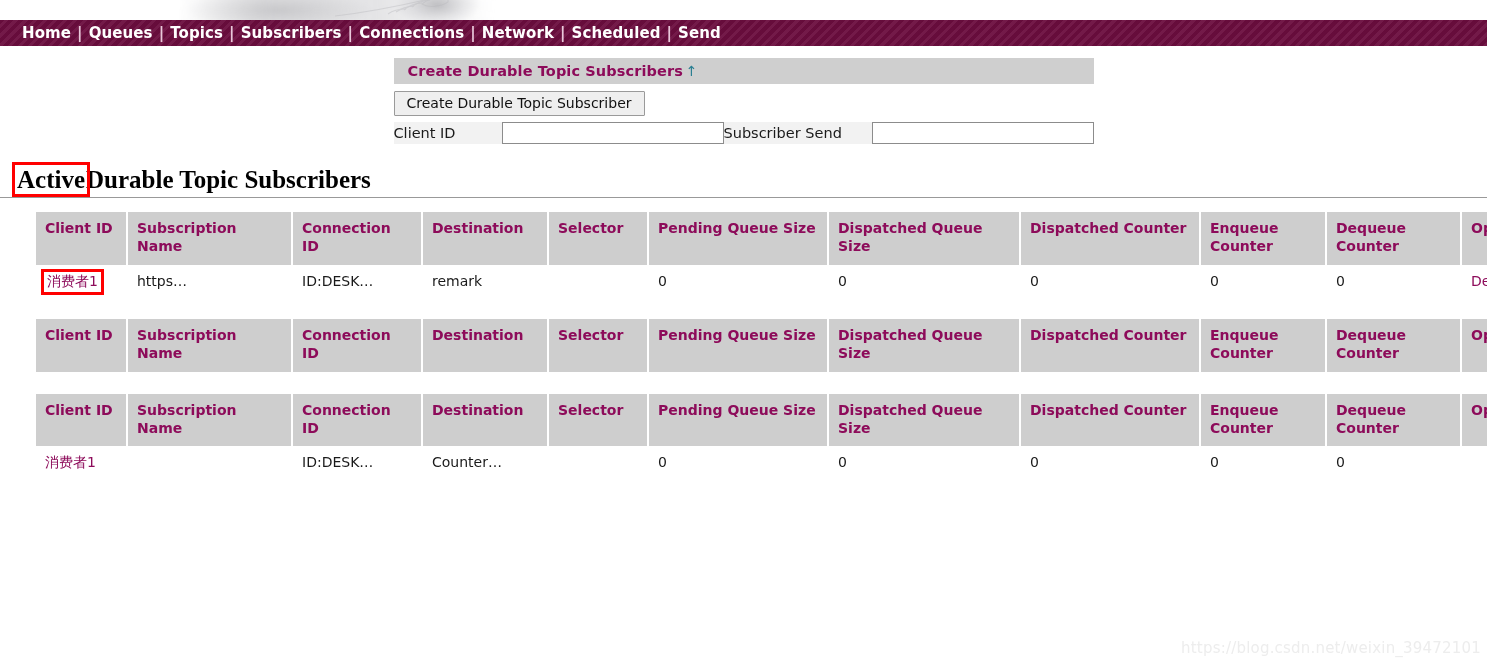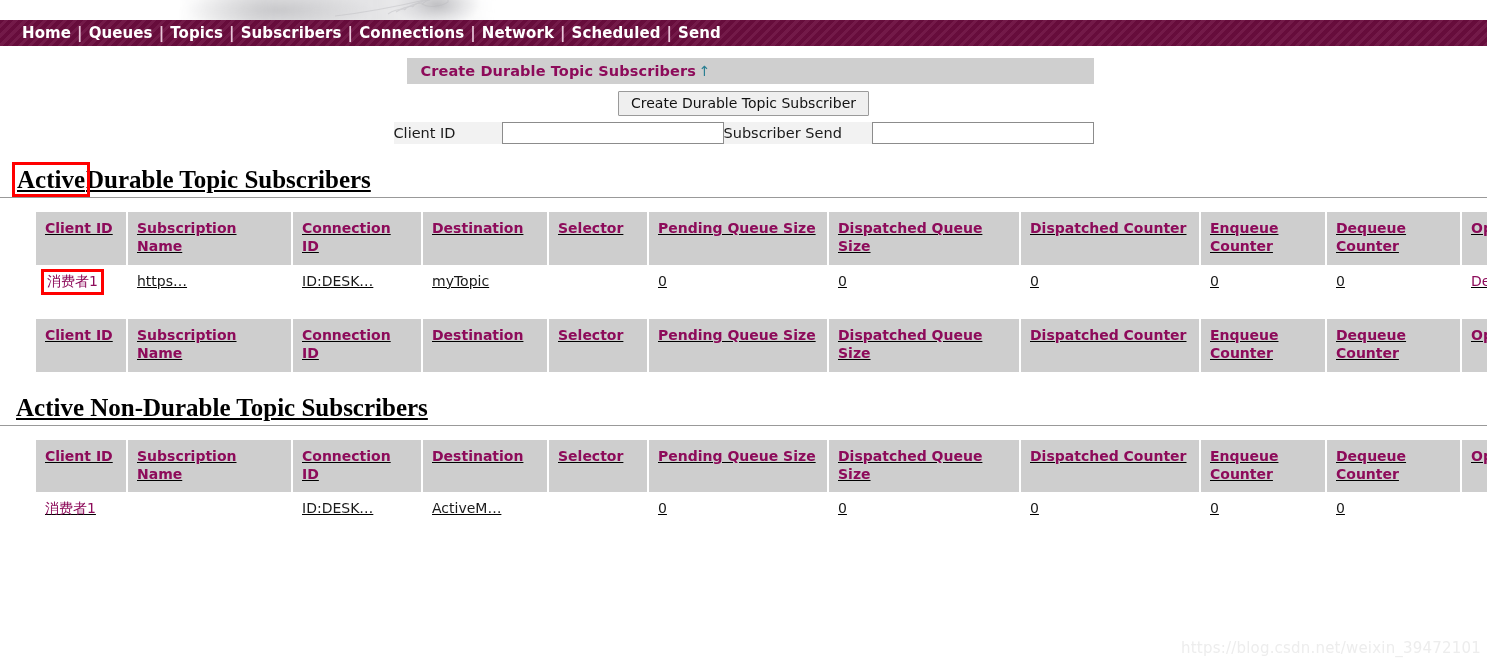--- a/index.html
+++ b/index.html
@@ -73,31 +73,29 @@
     justify-content: center;
   }
   .formpanel { width: 700px; }
   .panel-title {
     background: #cfcfcf;
     color: #8d0b5a;
     font-weight: bold;
     font-size: 14.5px;
     padding: 5px 0 5px 14px;
     letter-spacing: 0.1px;
-    margin-left: 13px;
   }
   .panel-title .arrow {
     color: #2a7f92;
     font-weight: normal;
     font-size: 14px;
     margin-left: 3px;
   }
   .btn-row {
     display: flex;
-    justify-content: center;
     padding: 7px 0 6px 0;
   }
   .gbtn {
     font-family: "DejaVu Sans", sans-serif;
     font-size: 14px;
     color: #111;
     background: #efefef;
     border: 1px solid #9a9a9a;
     padding: 3px 12px 4px 12px;
     cursor: pointer;
@@ -136,21 +134,21 @@
     font-family: "Liberation Serif", "DejaVu Serif", serif;
     font-size: 25px;
     font-weight: bold;
     color: #000000;
     margin: 0;
     padding: 0 0 3px 16px;
     border-bottom: 1px solid #999;
     position: relative;
     line-height: 1.12;
   }
-  .sec-wrap { margin-top: 22px; text-decoration: underline; }
+  .sec-wrap { margin-top: 22px; }
   .boxed {
     outline: 3px solid #ff0000;
     outline-offset: 1px;
     padding: 0 1px;
   }
 
   
   table.dtable {
     border-collapse: separate;
     border-spacing: 2px 0;
@@ -297,21 +295,21 @@
             <th>Dequeue Counter</th>
             <th>Operations</th>
           </tr>
         </thead>
         <tbody>
           <tr>
             <td></td>
             <td class="lnk"><span class="cell-box">消费者1</span></td>
             <td>https…</td>
             <td>ID:DESK…</td>
-            <td>myTopic</td>
+            <td>remark</td>
             <td></td>
             <td>0</td>
             <td>0</td>
             <td>0</td>
             <td>0</td>
             <td>0</td>
             <td class="lnk">Delete</td>
           </tr>
         </tbody>
       </table>
@@ -345,21 +343,20 @@
             <th>Dispatched Counter</th>
             <th>Enqueue Counter</th>
             <th>Dequeue Counter</th>
             <th>Operations</th>
           </tr>
         </thead>
         <tbody></tbody>
       </table>
     </div>
     <div class="sec-wrap">
-      <h2 class="section">Active Non-Durable Topic Subscribers</h2>
       <table class="dtable">
         <colgroup>
           <col style="width: 0px;">
           <col class="w-cid">
           <col class="w-sub">
           <col class="w-conn">
           <col class="w-dest">
           <col class="w-sel">
           <col class="w-pqs">
           <col class="w-dqs">
@@ -383,21 +380,21 @@
             <th>Dequeue Counter</th>
             <th>Operations</th>
           </tr>
         </thead>
         <tbody>
           <tr>
             <td></td>
             <td class="lnk">消费者1</td>
             <td></td>
             <td>ID:DESK…</td>
-            <td>ActiveM…</td>
+            <td>Counter…</td>
             <td></td>
             <td>0</td>
             <td>0</td>
             <td>0</td>
             <td>0</td>
             <td>0</td>
             <td></td>
           </tr>
         </tbody>
       </table>

